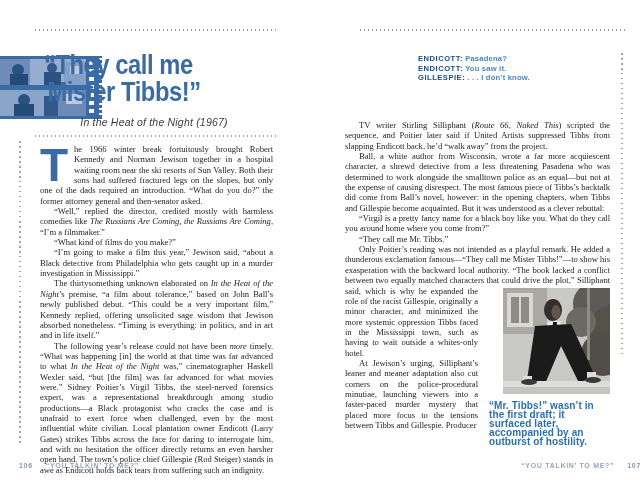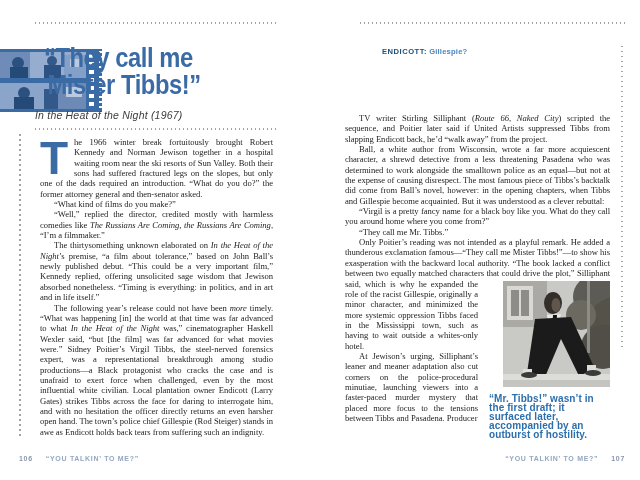--- a/index.html
+++ b/index.html
@@ -1,50 +1,50 @@
 <!DOCTYPE html>
 <html><head>
 <meta charset="utf-8">
 <style>
   html,body{margin:0;padding:0;background:#ffffff;}
   .spread{position:relative;width:640px;height:480px;background:#ffffff;overflow:hidden;
           font-family:"Liberation Serif",serif;-webkit-font-smoothing:antialiased;}
-  .page{position:absolute;top:5px;width:320px;height:370px;}
+  .page{position:absolute;top:12px;width:320px;height:370px;padding-left:16px;}
   .page-left{left:0;} .page-right{left:320px;}
 
   
   .hrule{position:absolute;height:2px;
          background-image:repeating-linear-gradient(90deg,#a3a3a3 0 1.2px,transparent 1.2px 4px);}
   .vrule{position:absolute;width:2px;
          background-image:repeating-linear-gradient(180deg,#a3a3a3 0 1.5px,transparent 1.5px 5px);}
 
   
   .filmstrip{position:absolute;left:0;top:44px;}
   .title{position:absolute;left:44px;top:40px;color:#3b6ba5;
          font-family:"Liberation Sans",sans-serif;font-weight:bold;
          font-size:27px;line-height:27px;letter-spacing:-.5px;white-space:nowrap;
          transform:scaleX(.88);transform-origin:left top;}
-  .subtitle{position:absolute;left:35px;top:104px;width:238px;text-align:left;
+  .subtitle{position:absolute;left:35px;top:104px;width:238px;text-align:center;
             font-family:"Liberation Sans",sans-serif;font-style:italic;font-size:10.5px;
             color:#3c3c3c;letter-spacing:.2px;}
 
   
   .body-text{position:absolute;font-size:8.6px;line-height:10.35px;color:#242424;
              text-align:justify;letter-spacing:-.04px;}
   .body-left{left:40px;top:132px;width:233px;}
   .body-right{left:25px;top:108px;width:265px;}
   .body-text p{margin:0;}
   .body-text p.indent{text-indent:14px;}
   .dropcap{float:left;font-family:"Liberation Sans",sans-serif;font-weight:bold;
            color:#3b6ba5;font-size:46px;line-height:38px;margin:2px 6px 0 0;}
 
   
   .dialogue{position:absolute;left:62px;top:42px;font-family:"Liberation Sans",sans-serif;
             font-weight:bold;font-size:7.6px;line-height:9.6px;}
-  .spk{color:#1d4e80;letter-spacing:.5px;}
+  .spk{color:#1d4e80;letter-spacing:.5px;margin-left:36px;}
   .dlg{color:#4a87c0;letter-spacing:.2px;}
 
   
   .photo-block{float:right;width:121px;margin:2px 0 3px 11px;}
   .photo-frame{display:block;width:121px;height:106px;overflow:hidden;}
   .caption{display:block;margin-top:7px;font-family:"Liberation Sans",sans-serif;
            font-weight:bold;font-size:10px;line-height:9px;color:#2d6fad;
            text-align:left;text-indent:0;letter-spacing:.1px;}
 
   
@@ -121,49 +121,52 @@
       <div style="padding-left:4px;">Mister Tibbs!”</div>
     </div>
 
     <div class="subtitle">In the Heat of the Night (1967)</div>
 
     <div class="hrule" style="left:35px;top:123px;width:243px;"></div>
     <div class="vrule" style="left:19px;top:129px;height:303px;"></div>
 
     <div class="body-text body-left">
       <p><span class="dropcap">T</span><span>he 1966 winter break fortuitously brought Robert Kennedy and Norman Jewison together in a hospital waiting room near the ski resorts of Sun Valley. Both their sons had suffered fractured legs on the slopes, but only one of the dads required an introduction. “What do you do?” the former attorney general and then-senator asked.</span></p>
+      <p class="indent"><span>“Well,” replied the director, credited mostly with harmless comedies like <i>The Russians Are Coming, the Russians Are Coming</i>, “I’m a filmmaker.”</span></p>
       <p class="indent"><span>“What kind of films do you make?”</span></p>
-      <p class="indent"><span>“Well,” replied the director, credited mostly with harmless comedies like <i>The Russians Are Coming, the Russians Are Coming</i>, “I’m a filmmaker.”</span></p>
+      <p class="indent"><span>“I’m going to make a film this year,” Jewison said, “about a Black detective from Philadelphia who gets caught up in a murder investigation in Mississippi.”</span></p>
       <p class="indent"><span>The thirtysomething unknown elaborated on <i>In the Heat of the Night</i>’s premise, “a film about tolerance,” based on John Ball’s newly published debut. “This could be a very important film,” Kennedy replied, offering unsolicited sage wisdom that Jewison absorbed nonetheless. “Timing is everything: in politics, and in art and in life itself.”</span></p>
       <p class="indent"><span>The following year’s release could not have been <i>more</i> timely. “What was happening [in] the world at that time was far advanced to what <i>In the Heat of the Night</i> was,” cinematographer Haskell Wexler said, “but [the film] was far advanced for what movies were.” Sidney Poitier’s Virgil Tibbs, the steel-nerved forensics expert, was a representational breakthrough among studio productions—a Black protagonist who cracks the case and is unafraid to exert force when challenged, even by the most influential white civilian. Local plantation owner Endicott (Larry Gates) strikes Tibbs across the face for daring to interrogate him, and with no hesitation the officer directly returns an even harsher open hand. The town’s police chief Gillespie (Rod Steiger) stands in awe as Endicott holds back tears from suffering such an indignity.</span></p>
     </div>
 
     <div class="footer footer-left">
       <span class="pgnum">106</span>
       <span class="foot-title">“YOU TALKIN’ TO ME?”</span>
     </div>
   </div>
 
   <div class="page page-right">
 
     <div class="hrule" style="left:40px;top:17px;width:265px;"></div>
     <div class="vrule" style="left:301px;top:41px;height:305px;"></div>
 
     <div class="dialogue">
 
-        <div><span class="spk">ENDICOTT:</span> <span class="dlg">Gillespie?</span></div>
-
-
-
-
-
+        <div><span class="spk">ENDICOTT:</span> <span class="dlg">Pasadena?</span></div>
+
+
+        <div><span class="spk">ENDICOTT:</span> <span class="dlg">You saw it.</span></div>
+
+
+
+        <div><span class="spk">GILLESPIE:</span> <span class="dlg">. . . I don’t know.</span></div>
       </div>
 
     <div class="body-text body-right">
-      <p class="indent"><span>TV writer Stirling Silliphant (<i>Route 66</i>, <i>Naked City</i>) scripted the sequence, and Poitier later said if United Artists suppressed Tibbs from slapping Endicott back, he’d “walk away” from the project.</span></p>
+      <p class="indent"><span>TV writer Stirling Silliphant (<i>Route 66</i>, <i>Naked This</i>) scripted the sequence, and Poitier later said if United Artists suppressed Tibbs from slapping Endicott back, he’d “walk away” from the project.</span></p>
       <p class="indent"><span>Ball, a white author from Wisconsin, wrote a far more acquiescent character, a shrewd detective from a less threatening Pasadena who was determined to work alongside the smalltown police as an equal—but not at the expense of causing disrespect. The most famous piece of Tibbs’s backtalk did come from Ball’s novel, however: in the opening chapters, when Tibbs and Gillespie become acquainted. But it was understood as a clever rebuttal:</span></p>
       <p class="indent"><span>“Virgil is a pretty fancy name for a black boy like you. What do they call you around home where you come from?”</span></p>
       <p class="indent"><span>“They call me Mr. Tibbs.”</span></p>
       <p class="indent"><span>Only Poitier’s reading was not intended as a playful remark. He added a thunderous exclamation famous—“They call me Mister Tibbs!”—to show his exasperation with the backward local authority. “The book lacked a conflict between two equally matched characters that could drive the plot,” Silliphant </span><span class="photo-block">
             <span class="photo-frame"><svg width="121" height="106" viewBox="0 0 121 106">
               <rect width="121" height="106" fill="#c9c9c6"></rect>
 
               <rect x="0" y="0" width="44" height="46" fill="#aba9a4"></rect>
               <rect x="4" y="5" width="26" height="34" fill="#d9d8d4"></rect>
               <rect x="8" y="9" width="18" height="26" fill="#8e8c87"></rect>
@@ -183,21 +186,21 @@
               <rect x="20" y="88" width="9" height="7" fill="#dddcd8"></rect>
               <rect x="84" y="84" width="9" height="7" fill="#dddcd8"></rect>
 
               <rect x="0" y="93" width="121" height="13" fill="#dcdcd8"></rect>
               <rect x="0" y="99" width="121" height="7" fill="#c4c4c0"></rect>
               <ellipse cx="26" cy="94" rx="8" ry="3" fill="#3a3a36"></ellipse>
               <ellipse cx="90" cy="92" rx="8" ry="3" fill="#3a3a36"></ellipse>
             </svg></span>
             <span class="caption">“Mr. Tibbs!” wasn’t in the first draft; it surfaced later, accompanied by an outburst of hostility.</span>
           </span><span>said, which is why he expanded the role of the racist Gillespie, originally a minor character, and minimized the more systemic oppression Tibbs faced in the Mississippi town, such as having to wait outside a whites-only hotel.</span></p>
-      <p class="indent"><span>At Jewison’s urging, Silliphant’s leaner and meaner adaptation also cut corners on the police-procedural minutiae, launching viewers into a faster-paced murder mystery that placed more focus to the tensions between Tibbs and Pasadena. Producer</span></p>
+      <p class="indent"><span>At Jewison’s urging, Silliphant’s leaner and meaner adaptation also cut corners on the police-procedural minutiae, launching viewers into a faster-paced murder mystery that placed more focus to the tensions between Tibbs and Gillespie. Producer</span></p>
     </div>
 
     <div class="footer footer-right">
       <span class="foot-title">“YOU TALKIN’ TO ME?”</span>
       <span class="pgnum">107</span>
     </div>
   </div>
 
 </div>
 

